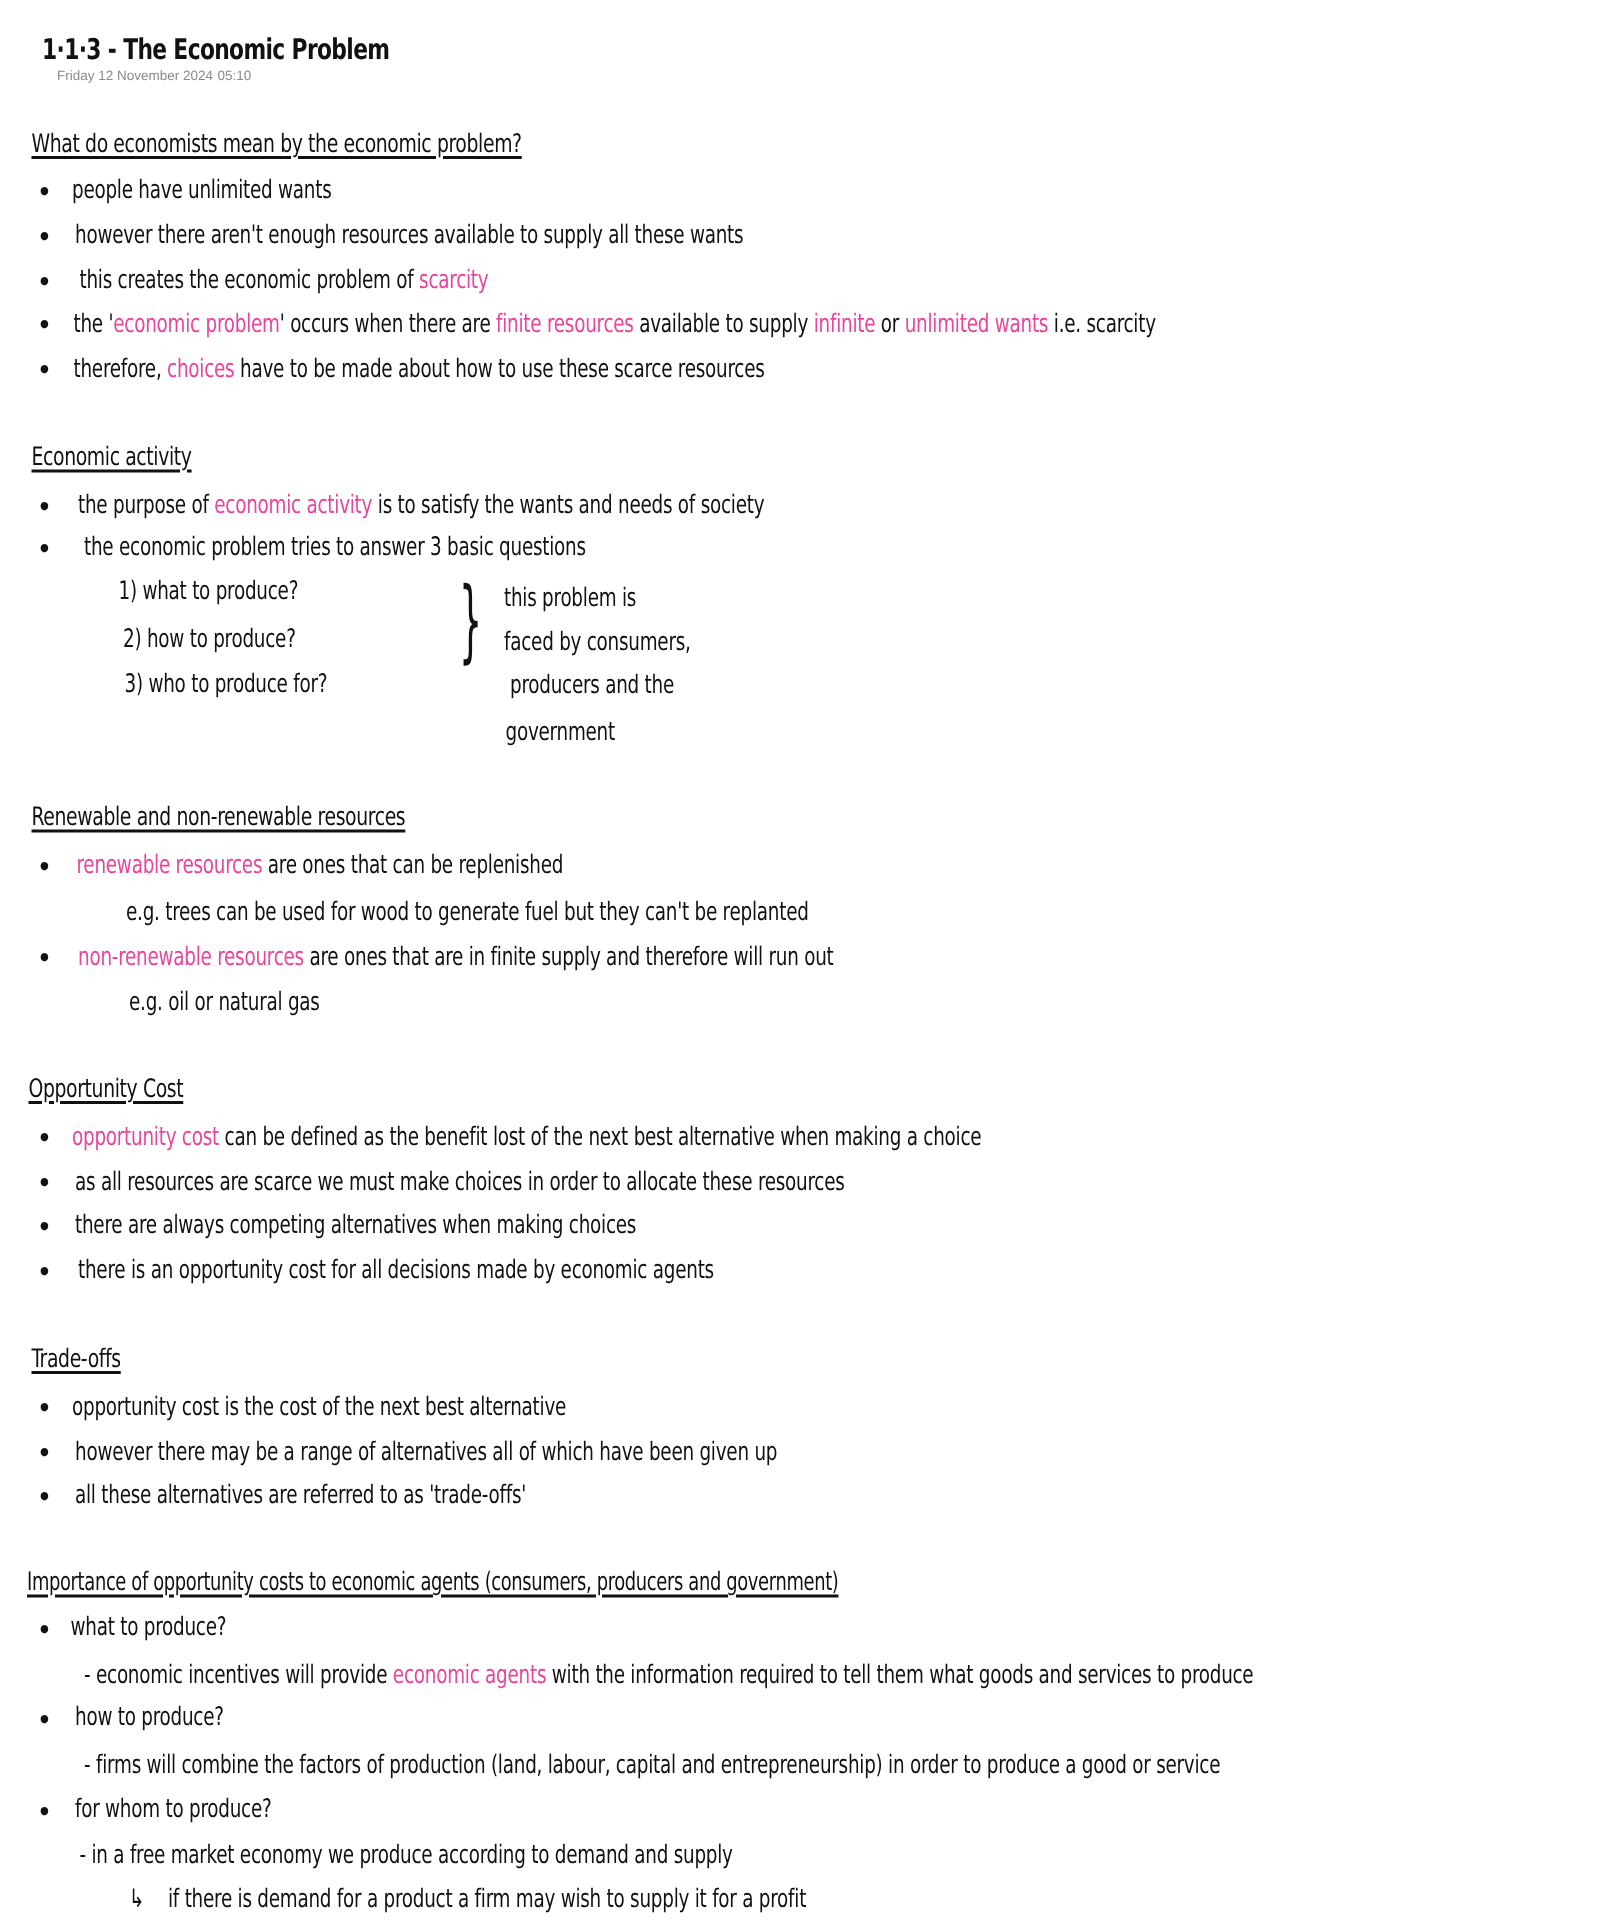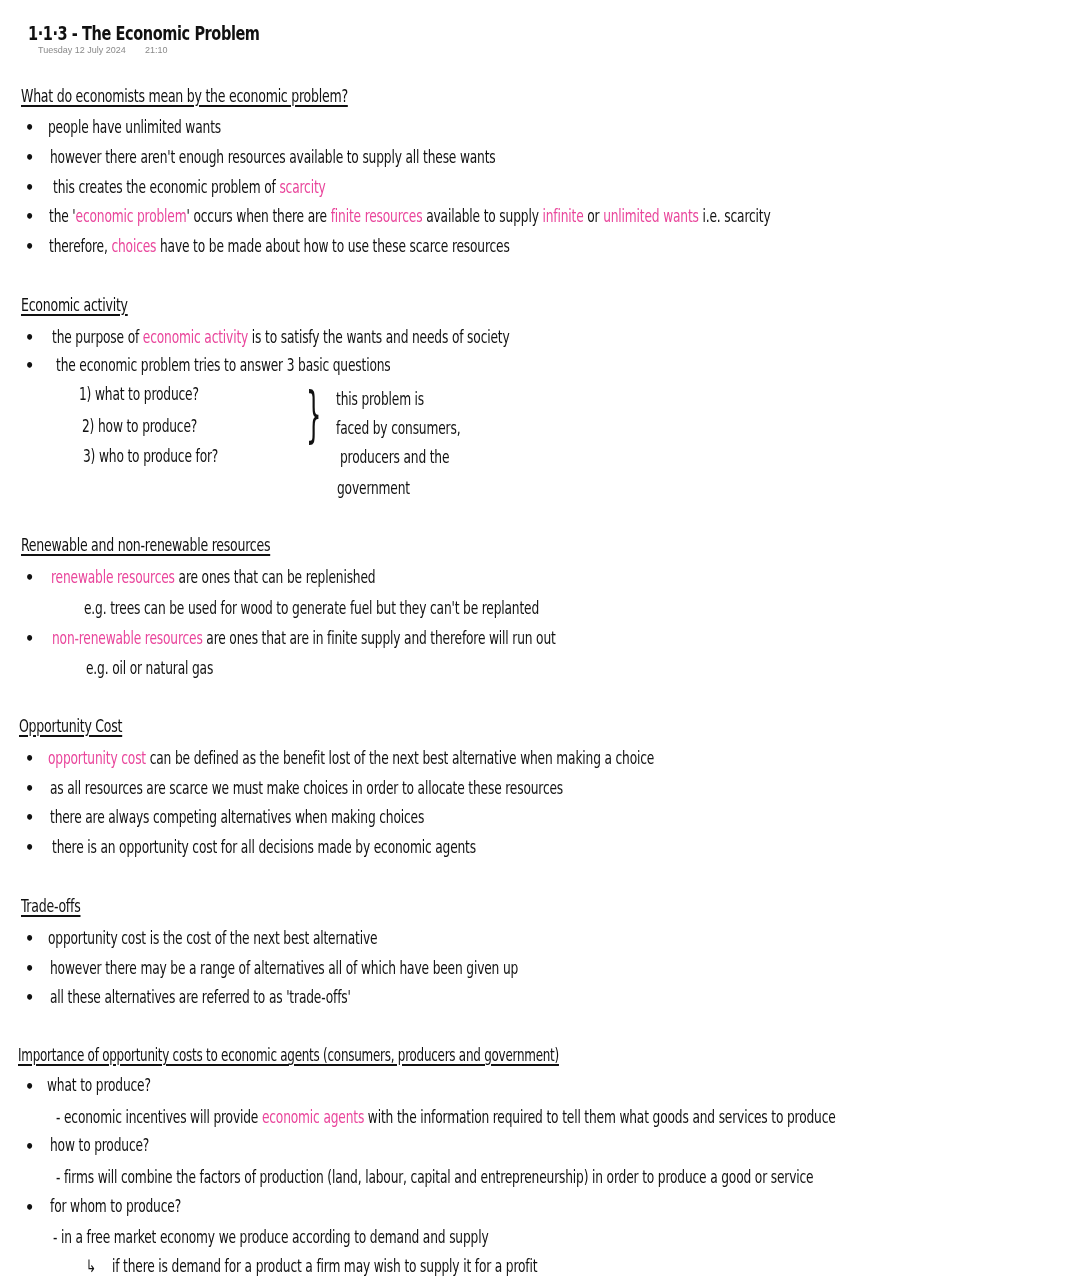--- a/index.html
+++ b/index.html
@@ -33,22 +33,22 @@
     .pink { color: #e9459b; }
     .brace {
       font-size: 60px; font-weight: 200; transform: scaleX(0.45); transform-origin: left top;
       line-height: 1;
     }
   </style>
 </head>
 <body>
 
 <div class="abs title">1·1·3 - The Economic Problem</div>
-<div class="abs date">Tuesday 12 July 2024</div>
-<div class="abs time">21:10</div>
+<div class="abs date">Friday 12 November 2024</div>
+<div class="abs time">05:10</div>
 
 <div class="abs heading" style="left:21px; top:86px;">What do economists mean by the economic problem?</div>
 
 <div class="abs bullet" style="left:25px; top:118px;">•</div>
 <div class="abs line" style="left:48px; top:117px;">people have unlimited wants</div>
 
 <div class="abs bullet" style="left:25px; top:148px;">•</div>
 <div class="abs line" style="left:50px; top:147px;">however there aren't enough resources available to supply all these wants</div>
 
 <div class="abs bullet" style="left:25px; top:178px;">•</div>

